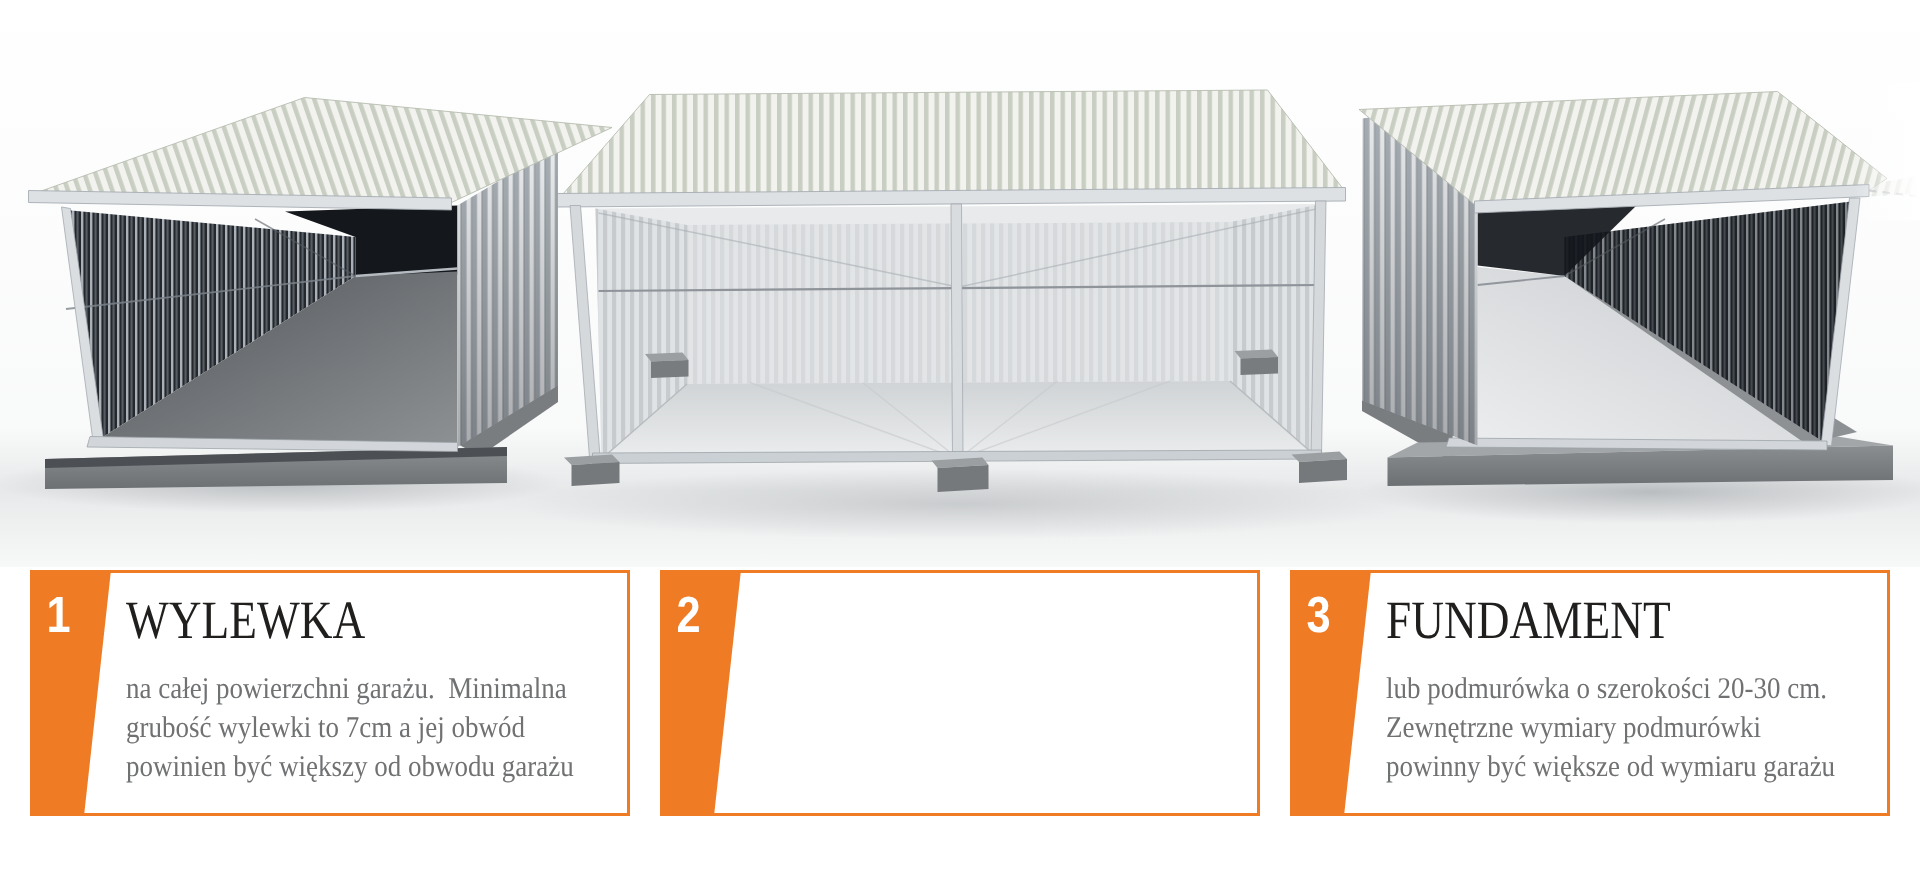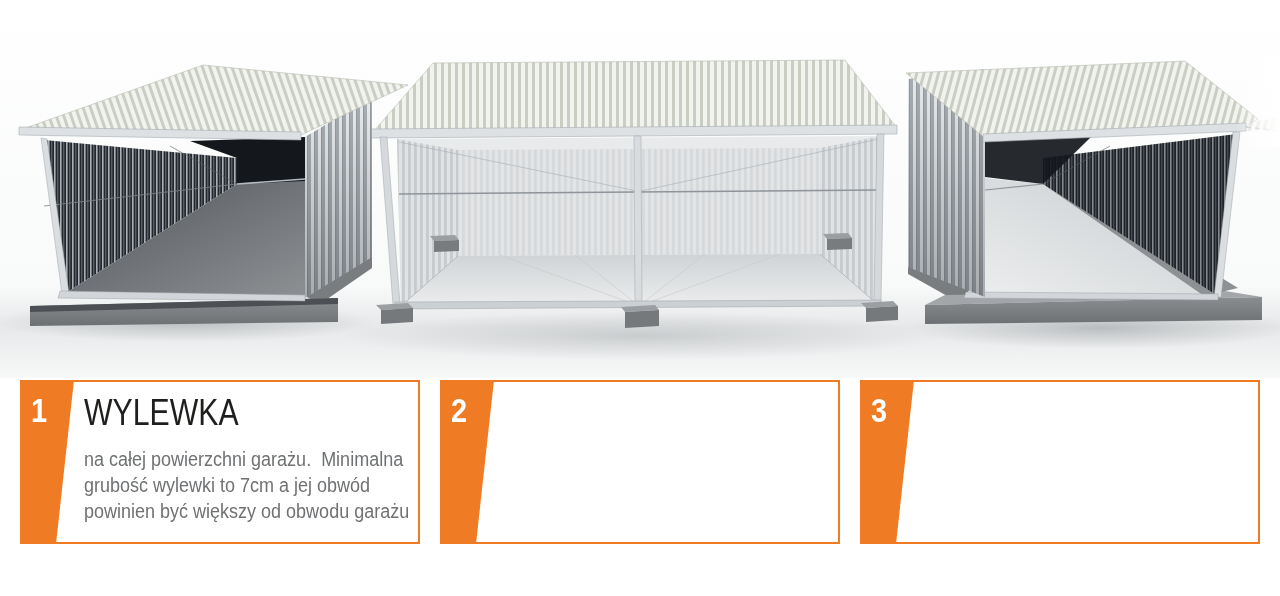--- a/index.html
+++ b/index.html
@@ -19,21 +19,21 @@
   .band{
     position:absolute;top:-2px;left:-2px;bottom:-2px;width:58px;
     background:#ef7b24;
     clip-path:polygon(0 0,54px 0,36px 100%,0 100%);
   }
   .num{
     position:absolute;top:11px;left:11px;
     font-size:34px;font-weight:700;color:#ffffff;line-height:38px;
     transform:scaleX(.85);transform-origin:0 0;
   }
-  .content{position:absolute;left:62px;top:11px;right:4px;}
+  .content{position:absolute;left:62px;top:11px;right:4px;font-family:Liberation Serif, serif;}
   .title{
     margin:0;font-size:36px;font-weight:400;color:#201f1d;line-height:40px;
     transform:scaleX(.84);transform-origin:0 0;white-space:nowrap;letter-spacing:0;
   }
   .desc{
     margin:13px 0 0 0;font-size:20px;line-height:26px;color:#6f7173;
     white-space:pre;transform:scaleX(.9);transform-origin:0 0;
   }
 </style>
 </head>
@@ -202,16 +202,22 @@
     <article class="card c2">
       <div class="band">
         <span class="num">2</span>
       </div>
     </article>
 
     <article class="card c3">
       <div class="band">
         <span class="num">3</span>
       </div>
+      <div class="content">
+        <h2 class="title">FUNDAMENT</h2>
+        <p class="desc">lub podmurówka o szerokości 20-30 cm.
+Zewnętrzne wymiary podmurówki
+powinny być większe od wymiaru garażu</p>
+      </div>
     </article>
 
   </section>
 </div>
 
 </body></html>

